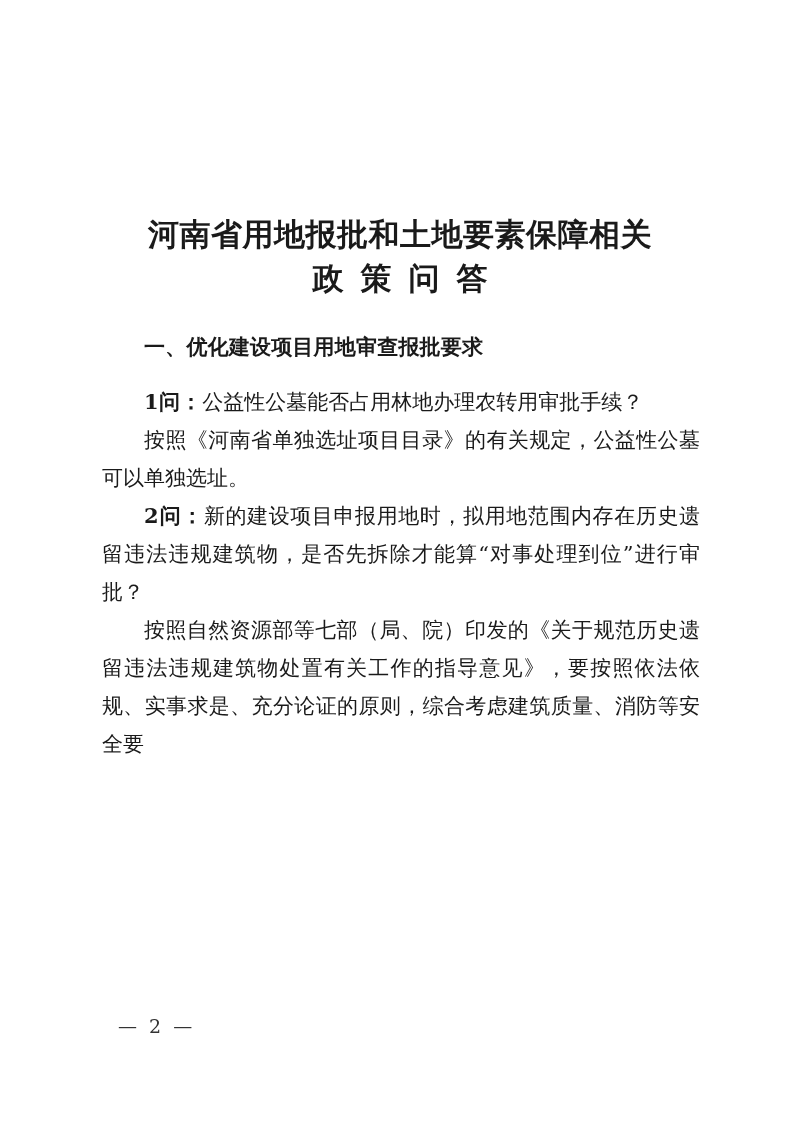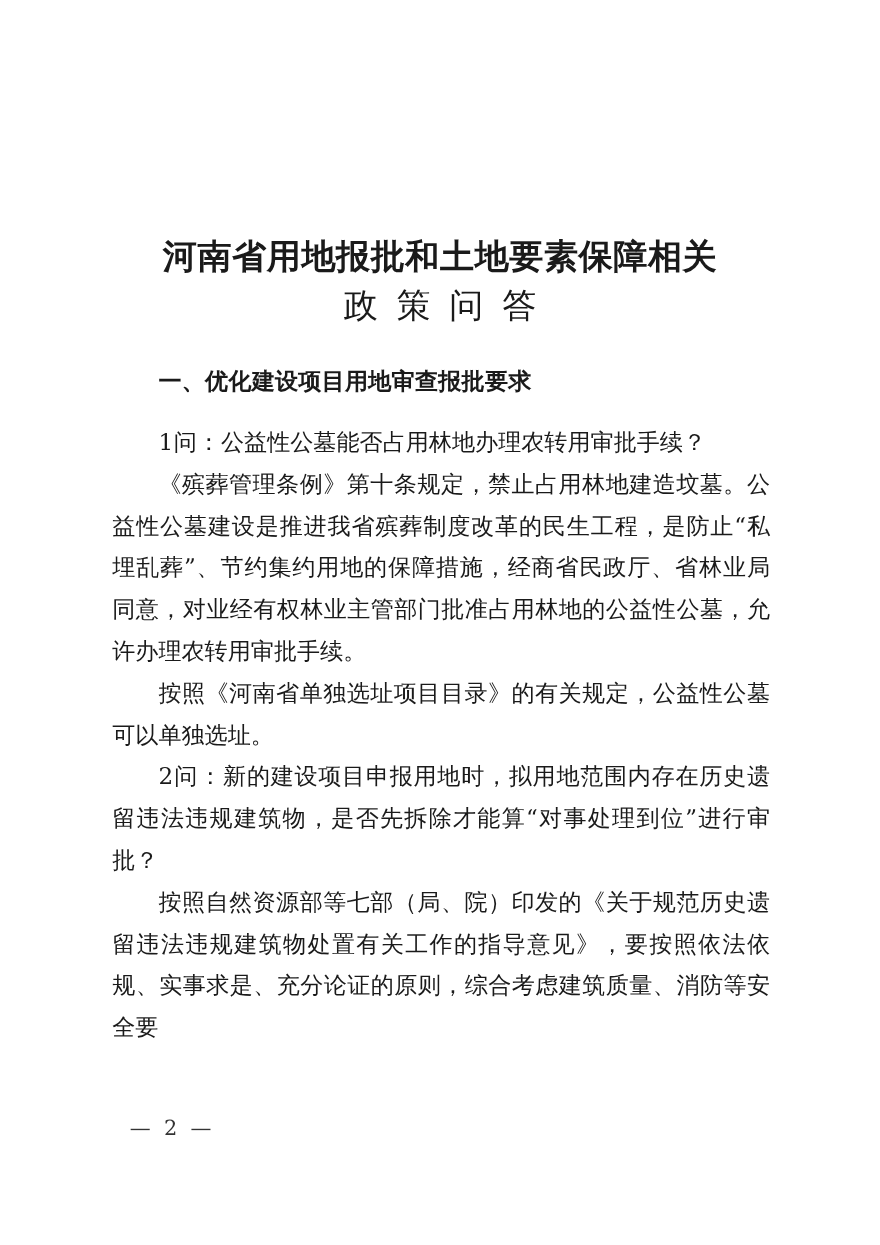--- a/index.html
+++ b/index.html
@@ -35,21 +35,21 @@
   .title-line-1 {
     font-family: "DejaVu Serif", "Liberation Serif", serif;
     font-weight: 700;
     font-size: 31px;
     line-height: 44px;
     letter-spacing: 0.5px;
     white-space: nowrap;
   }
   .title-line-2 {
     font-family: "DejaVu Serif", "Liberation Serif", serif;
-    font-weight: 400;
+    font-weight: 700;
     font-size: 31px;
     line-height: 44px;
     letter-spacing: 17px;
     padding-left: 17px;
     white-space: nowrap;
   }
 
   
   .body-col {
     position: absolute;
@@ -78,21 +78,21 @@
     letter-spacing: 0px;
     word-break: break-all;
   }
 
   .para.q,
   .para.a {
     text-indent: 42px;
   }
 
   .lead {
-    font-weight: 400;
+    font-weight: 700;
     letter-spacing: 0.5px;
   }
 
   
   .para.flow {
     text-align: justify;
   }
 
   
   .page-number {
@@ -116,21 +116,20 @@
     <div class="title-line-2">政策问答</div>
   </div>
 
   <div class="body-col">
 
     <p class="section-heading">一、优化建设项目用地审查报批要求</p>
 
     <p class="para q"><span class="lead">1问：</span><span>公益性公墓能否占用林地办理农转用审批手续？</span></p>
 
 
-    <p class="para flow">《殡葬管理条例》第十条规定，禁止占用林地建造坟墓。公益性公墓建设是推进我省殡葬制度改革的民生工程，是防止“私埋乱葬”、节约集约用地的保障措施，经商省民政厅、省林业局同意，对业经有权林业主管部门批准占用林地的公益性公墓，允许办理农转用审批手续。</p>
 
     <p class="para flow">按照《河南省单独选址项目目录》的有关规定，公益性公墓可以单独选址。</p>
 
     <p class="para q"><span class="lead">2问：</span><span>新的建设项目申报用地时，拟用地范围内存在历史遗留违法违规建筑物，是否先拆除才能算“对事处理到位”进行审批？</span></p>
 
 
     <p class="para flow">按照自然资源部等七部（局、院）印发的《关于规范历史遗留违法违规建筑物处置有关工作的指导意见》，要按照依法依规、实事求是、充分论证的原则，综合考虑建筑质量、消防等安全要</p>
 
   </div>
 

